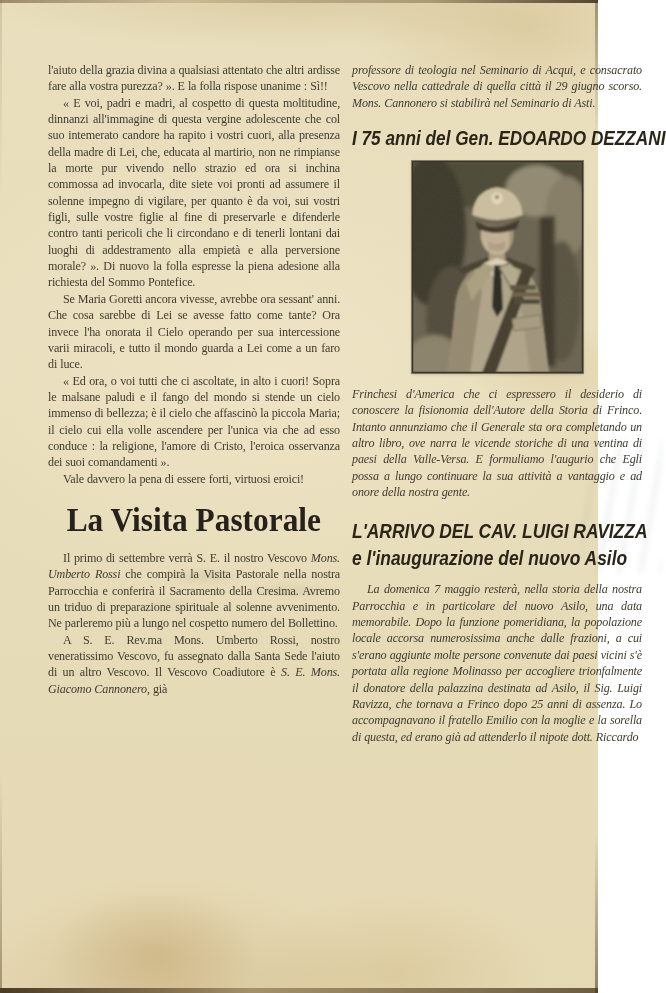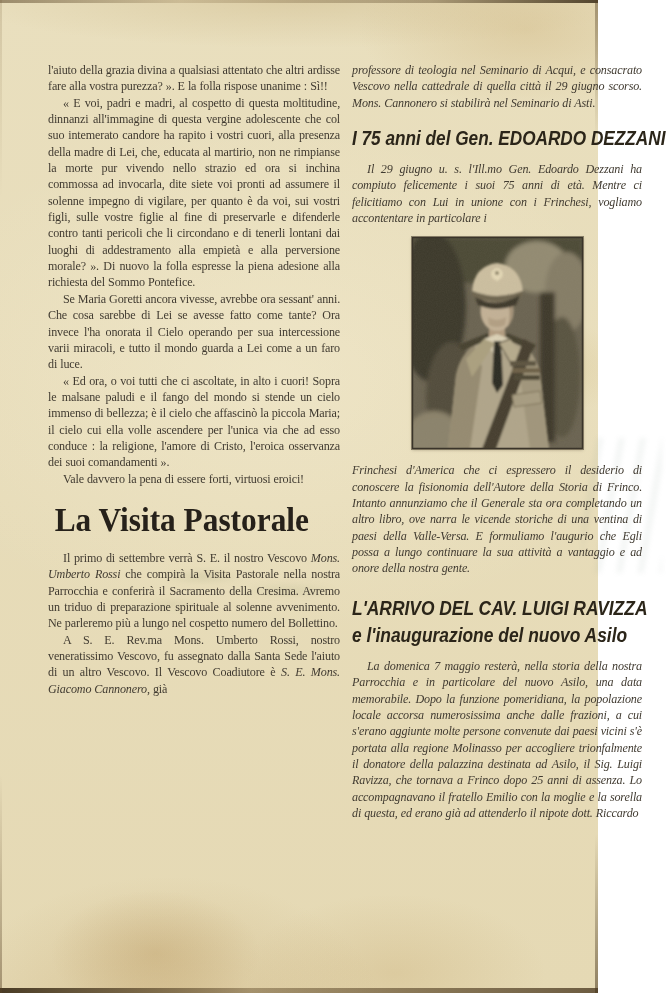--- a/index.html
+++ b/index.html
@@ -40,21 +40,21 @@
   .col{position:absolute;top:62px;width:292px;}
   .col.left{left:48px;}
   .col.right{left:352px;width:290px;font-style:italic;}
 
   p.body{
     margin:0;font-size:12.1px;line-height:16.35px;text-align:justify;
     letter-spacing:-0.15px;word-spacing:0.2px;color:#413b31;
   }
   p.body.ind{text-indent:15px;}
 
-  h2{margin:0;text-align:left;color:#26211a;font-weight:bold;}
+  h2{margin:0;text-align:center;color:#26211a;font-weight:bold;}
   .h-serif{font-family:"Liberation Serif",serif;font-size:33px;margin:15px 0 11px;}
   .h-serif .sq{display:inline-block;transform:scaleX(0.95);transform-origin:center;white-space:nowrap;}
   .h-sans-big{font-family:"Liberation Sans",sans-serif;font-size:30px;margin:17px 0 10px;color:#221d16;}
   .h-sans-big .sq{display:inline-block;transform:scaleX(0.82);transform-origin:center;white-space:nowrap;}
   .h-sans{font-family:"Liberation Sans",sans-serif;font-size:20px;margin:16px 0 11px;text-align:right;color:#2b2519;}
   .h-sans .sq{display:inline-block;transform:scaleX(0.86);transform-origin:left center;white-space:nowrap;}
   .h-sans2{font-family:"Liberation Sans",sans-serif;font-size:20px;margin:18px 0 9px;text-align:center;line-height:27px;color:#2b2519;}
   .h-sans2 .sq{display:inline-block;transform:scaleX(0.87);transform-origin:left center;white-space:nowrap;}
 
   figure.photo{margin:11px auto 13px;width:171px;height:212px;display:block;}
@@ -81,21 +81,20 @@
     <h2 class="h-serif"><span class="sq">La Visita Pastorale</span></h2>
     <p class="body ind"><span>Il primo di settembre verrà S. E. il nostro Vescovo </span><i>Mons. Umberto Rossi</i><span> che compirà la Visita Pastorale nella nostra Parrocchia e conferirà il Sacramento della Cresima. Avremo un triduo di preparazione spirituale al solenne avvenimento. Ne parleremo più a lungo nel cospetto numero del Bollettino.</span></p>
 
     <p class="body ind"><span>A S. E. Rev.ma Mons. Umberto Rossi, nostro veneratissimo Vescovo, fu assegnato dalla Santa Sede l'aiuto di un altro Vescovo. Il Vescovo Coadiutore è </span><i>S. E. Mons. Giacomo Cannonero</i><span>, già</span></p>
   </div>
 
   <div class="col right">
     <p class="body">professore di teologia nel Seminario di Acqui, e consacrato Vescovo nella cattedrale di quella città il 29 giugno scorso. Mons. Cannonero si stabilirà nel Seminario di Asti.</p>
 
     <h2 class="h-sans"><span class="sq">I 75 anni del Gen. EDOARDO DEZZANI</span></h2>
-    <p class="body ind">Il 29 giugno u. s. l'Ill.mo Gen. Edoardo Dezzani ha compiuto felicemente i suoi 75 anni di età. Mentre ci felicitiamo con Lui in unione con i Frinchesi, vogliamo accontentare in particolare i</p>
 
     <figure class="photo">
       <svg width="171" height="212" viewBox="0 0 171 212" xmlns="http://www.w3.org/2000/svg">
         <defs>
           <filter id="soft">
               <feGaussianBlur stdDeviation="2.2"></feGaussianBlur>
             </filter>
           <filter id="soft2">
               <feGaussianBlur stdDeviation="1.1"></feGaussianBlur>
             </filter>

